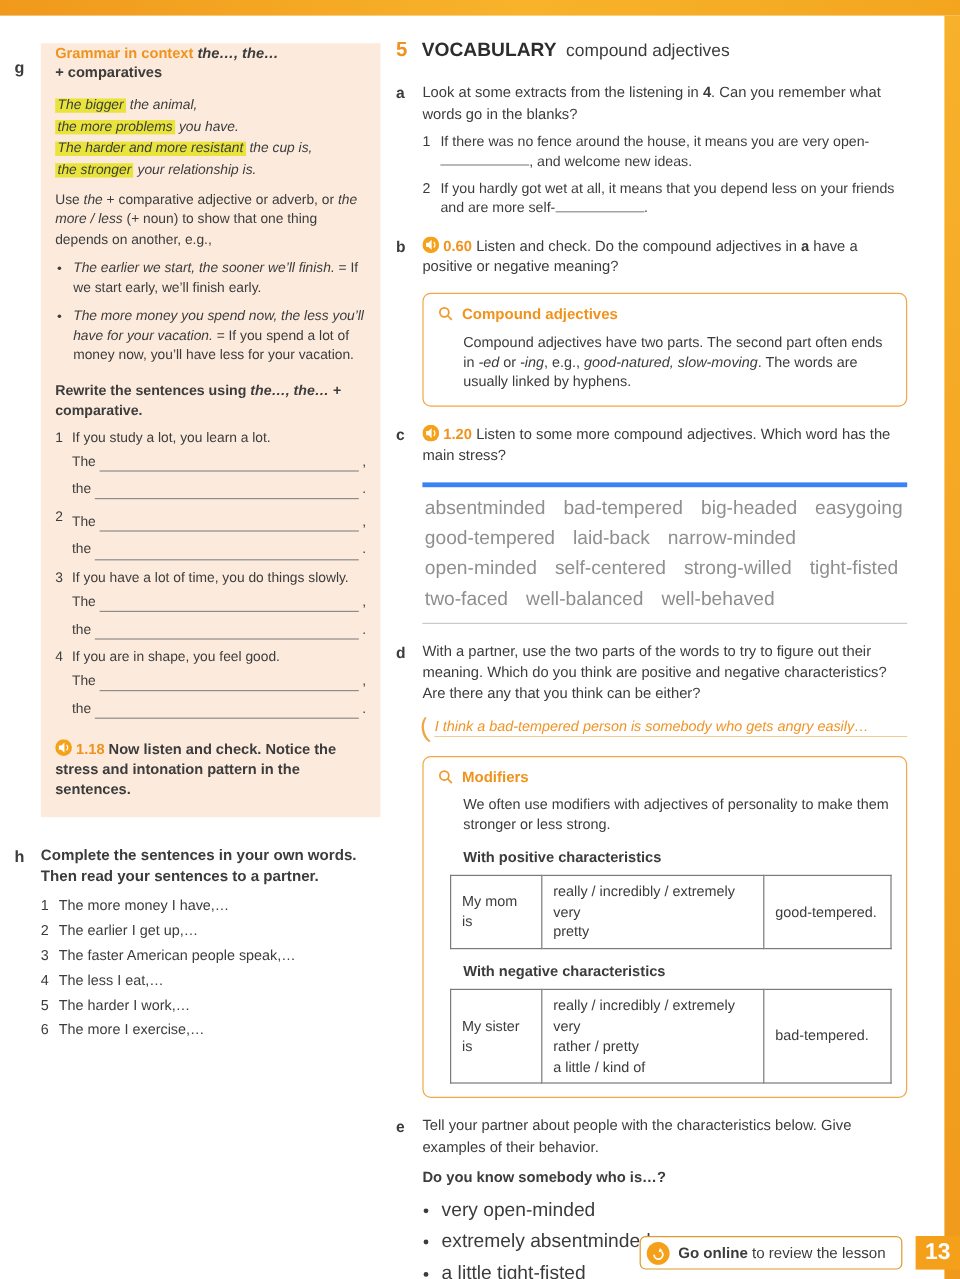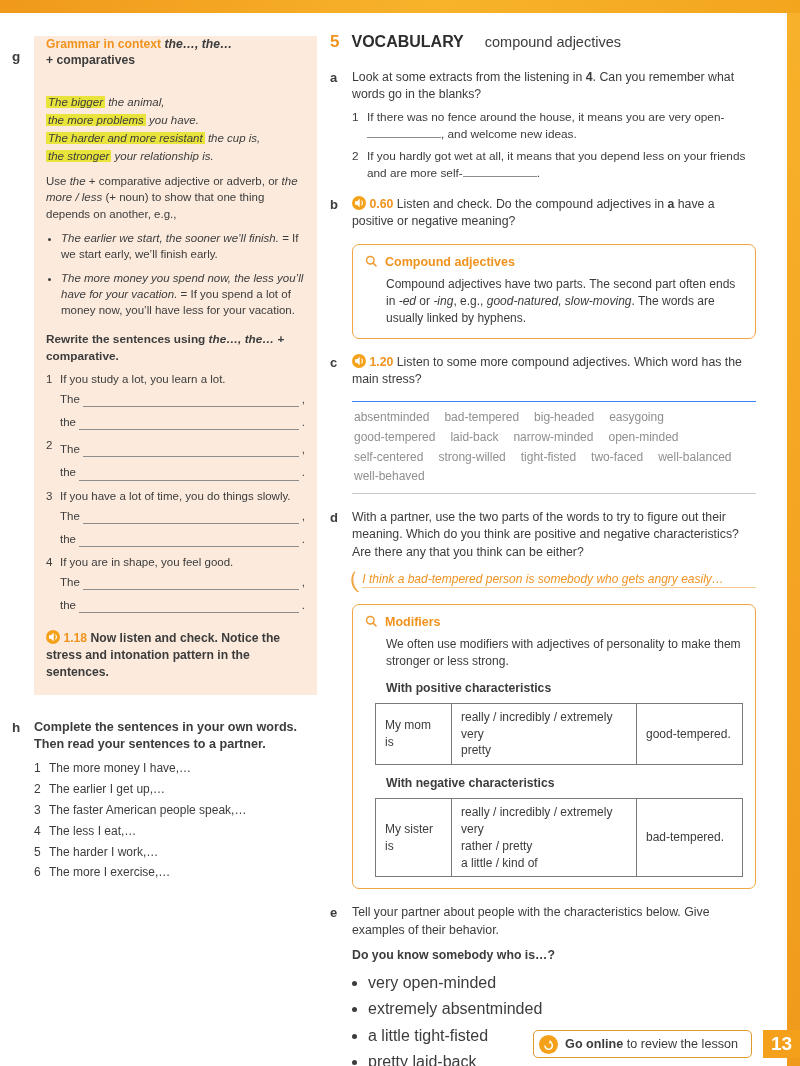--- a/index.html
+++ b/index.html
@@ -14,21 +14,21 @@
   .bold { font-weight:700; }
   .italic { font-style:italic; }
   .orange { color:#f0931e; }
 
   
   .col-left { position:absolute; left:12px; top:36px; width:305px; font-size:11.5px; line-height:1.4; }
   .sec { display:flex; }
   .sec-label { width:22px; flex:none; font-weight:700; font-size:13.5px; padding-top:12px; }
   .grammar-box { flex:1; background:#fcebdd; padding:0 12px 14px; }
   .gbox-title { font-size:12.2px; line-height:1.35; }
-  .examples { margin:25px 0 9px; font-style:italic; }
+  .examples { margin:11px 0 9px; font-style:italic; }
   .ex-line { margin-bottom:2px; }
   .hl { background:#e9e43c; padding:0 2px; }
   .gpar { margin:8px 0 0; }
   .gbullets { margin:8px 0 0; padding-left:15px; }
   .gbullets li { margin-bottom:8px; }
   .rewrite-head { margin:13px 0 7px; font-weight:700; font-size:11.8px; }
   .rw-item { display:flex; }
   .rw-num { width:14px; flex:none; }
   .rw-body { flex:1; }
   .blank-row { display:flex; align-items:flex-end; margin:4px 0 7px; }
@@ -38,36 +38,36 @@
 
   .sec-h { margin-top:24px; }
   .h-instruction { font-weight:700; font-size:12.6px; margin-bottom:7px; line-height:1.35; }
   .h-item { display:flex; margin-bottom:4px; font-size:12px; }
   .h-num { width:15px; flex:none; }
 
   
   .col-right { position:absolute; left:330px; top:30px; width:426px; font-size:12.3px; line-height:1.4; }
   .vhead { display:flex; align-items:baseline; margin-bottom:6px; }
   .vnum { color:#f0931e; font-weight:700; font-size:17px; margin-right:12px; }
-  .vtitle { font-weight:700; font-size:16px; color:#2d2d2d; margin-right:21px; }
+  .vtitle { font-weight:700; font-size:16px; color:#2d2d2d; margin-right:8px; }
   .vsub { font-size:14.5px; }
   .item { display:flex; margin-top:15px; }
   .item-label { width:22px; flex:none; font-weight:700; font-size:13px; }
   .item-content { flex:1; }
   .sub { display:flex; margin-top:6px; font-size:11.8px; }
   .sub-num { width:15px; flex:none; }
   .blank-inline { display:inline-block; width:74px; border-bottom:1px solid #8c8c8c; height:10px; }
 
   .box { border:1.5px solid #f2a744; border-radius:7px; padding:9px 12px 11px; margin:13px 0 0 22px; background:#fff; }
   .box-title { display:flex; align-items:center; gap:7px; color:#f0931e; font-weight:700; font-size:12.5px; }
   .box-body { margin:5px 0 0 21px; font-size:12px; }
 
-  .wordlist { margin:13px 0 0 22px; border-top:1px solid #3b82f6; border-bottom:1px solid #c9c9c9;
+  .wordlist { margin:13px 0 0 22px; border-top:4px solid #3b82f6; border-bottom:1px solid #c9c9c9;
               padding:7px 2px 8px; color:#8f8f8f; display:flex; flex-wrap:wrap;
-              column-gap:15px; row-gap:3px; font-size:12px; }
+              column-gap:15px; row-gap:3px; font-size:16px; }
 
   .bubble { margin:10px 0 0 20px; display:flex; align-items:flex-start;
             color:#ef9425; font-style:italic; font-size:12px; }
   .bubble-paren { font-size:22px; line-height:0.9; color:#f0a646; font-style:normal;
                   margin-right:5px; transform:rotate(-10deg); }
   .bubble-text { flex:1; line-height:17px; padding-bottom:2px;
      background-image:repeating-linear-gradient(to bottom,transparent,transparent 16px,#f3cb90 16px,#f3cb90 17px); }
 
   .tbl-head { font-weight:700; margin:10px 0 6px 21px; font-size:12.2px; }
   .mod-table { border-collapse:collapse; width:calc(100% - 10px); margin-left:10px; font-size:12px; }

